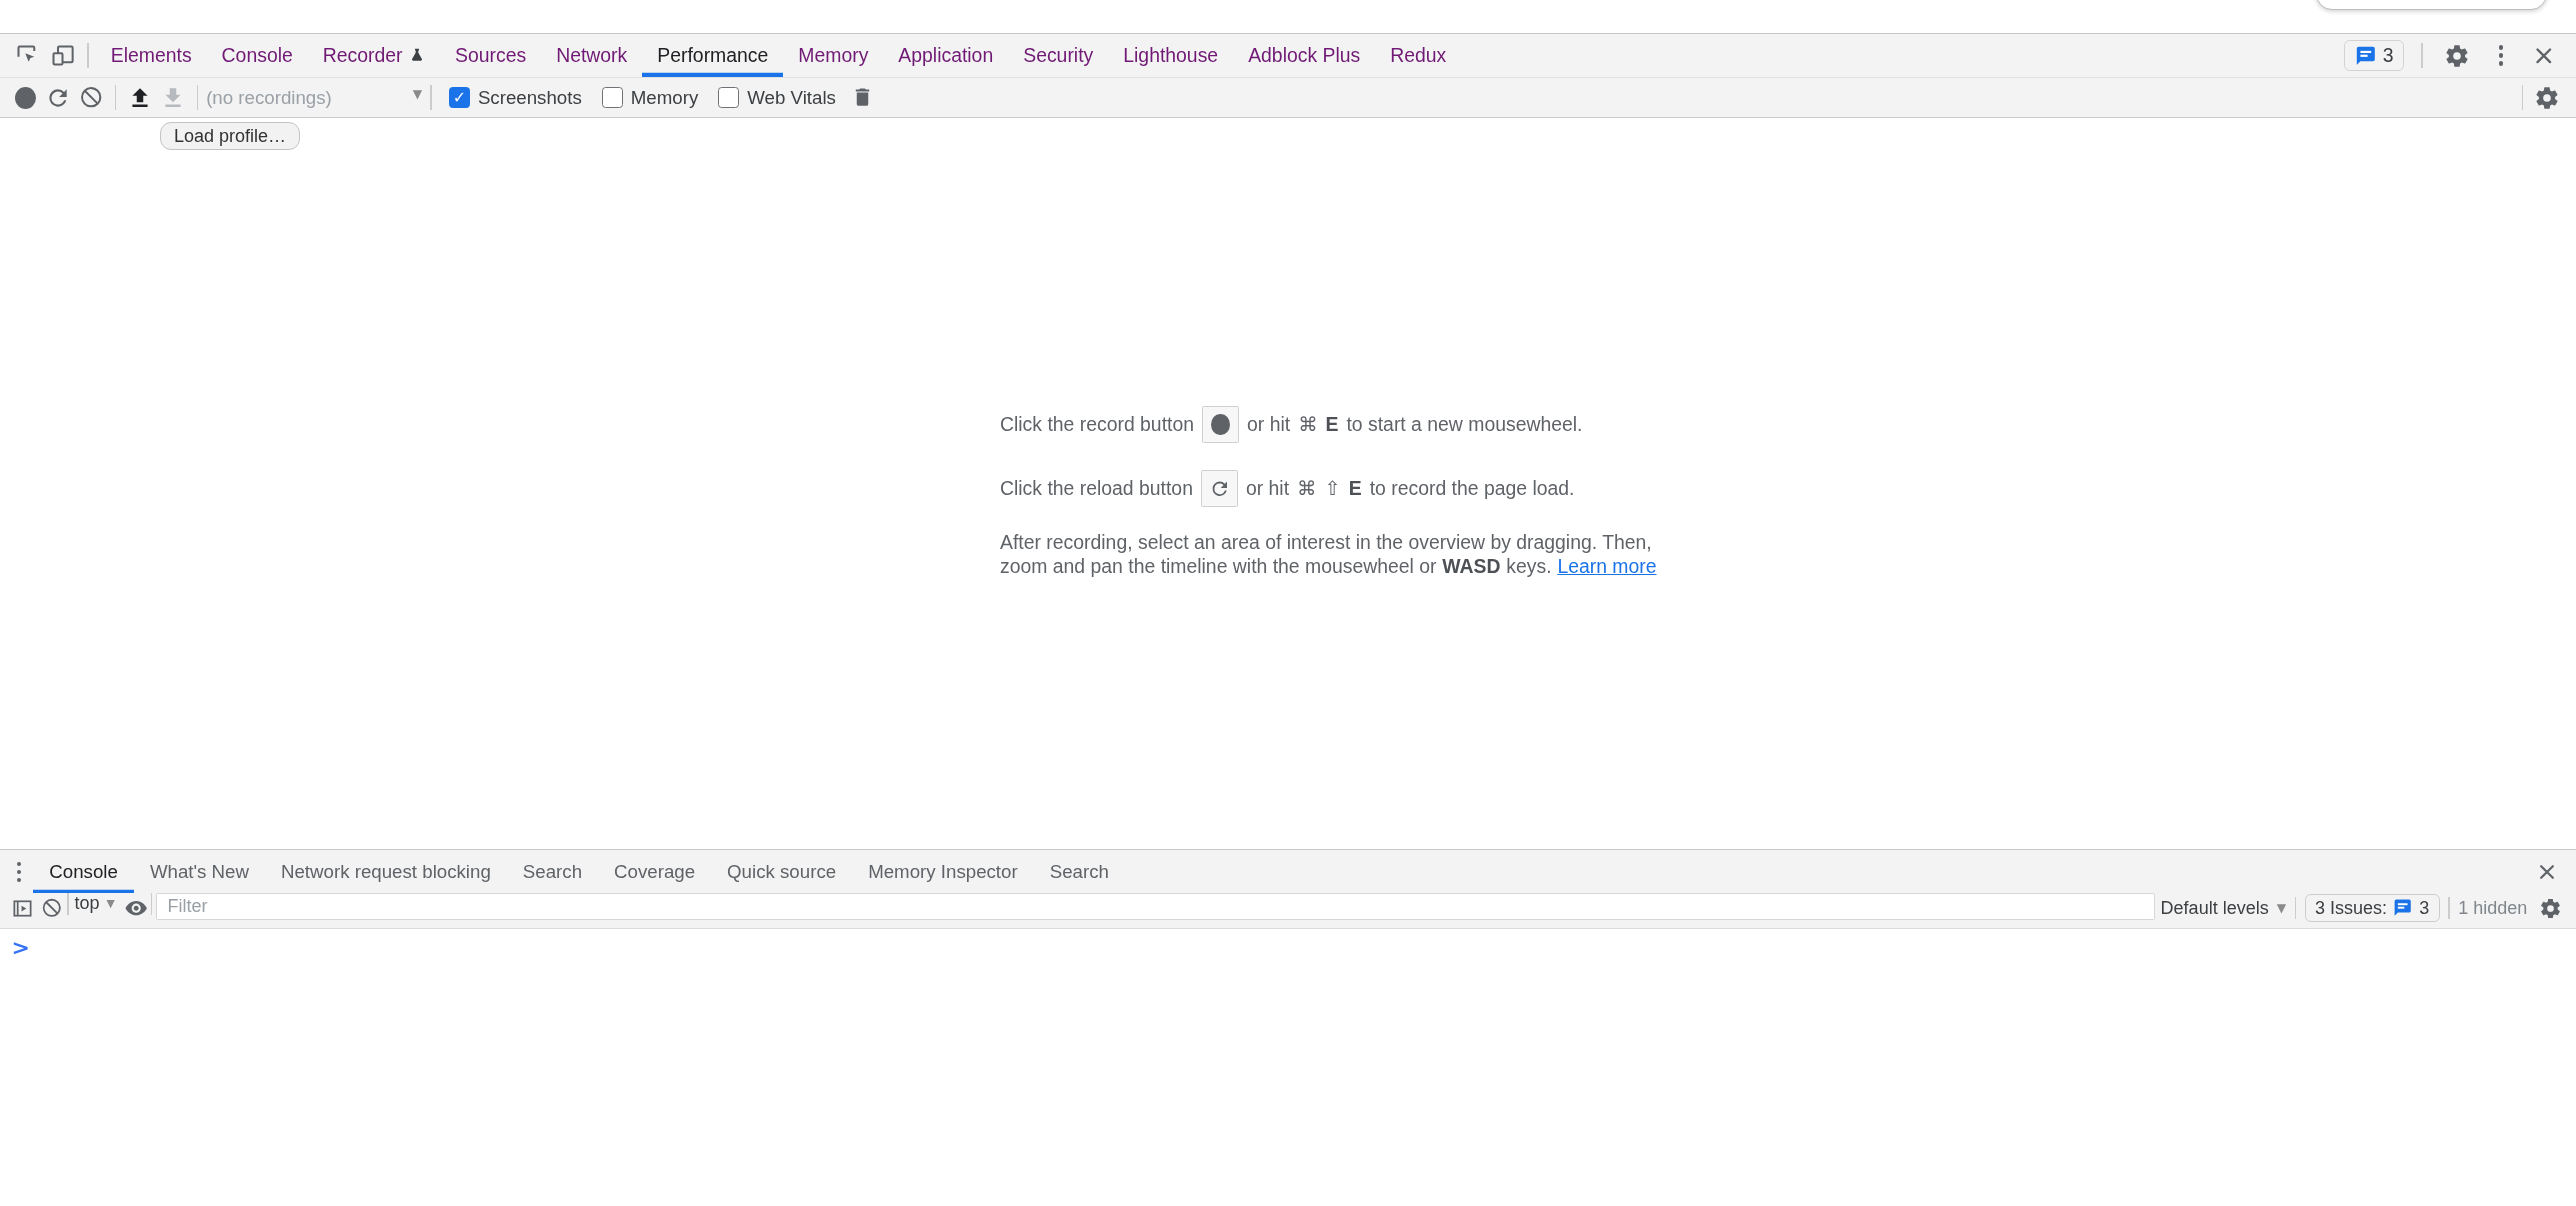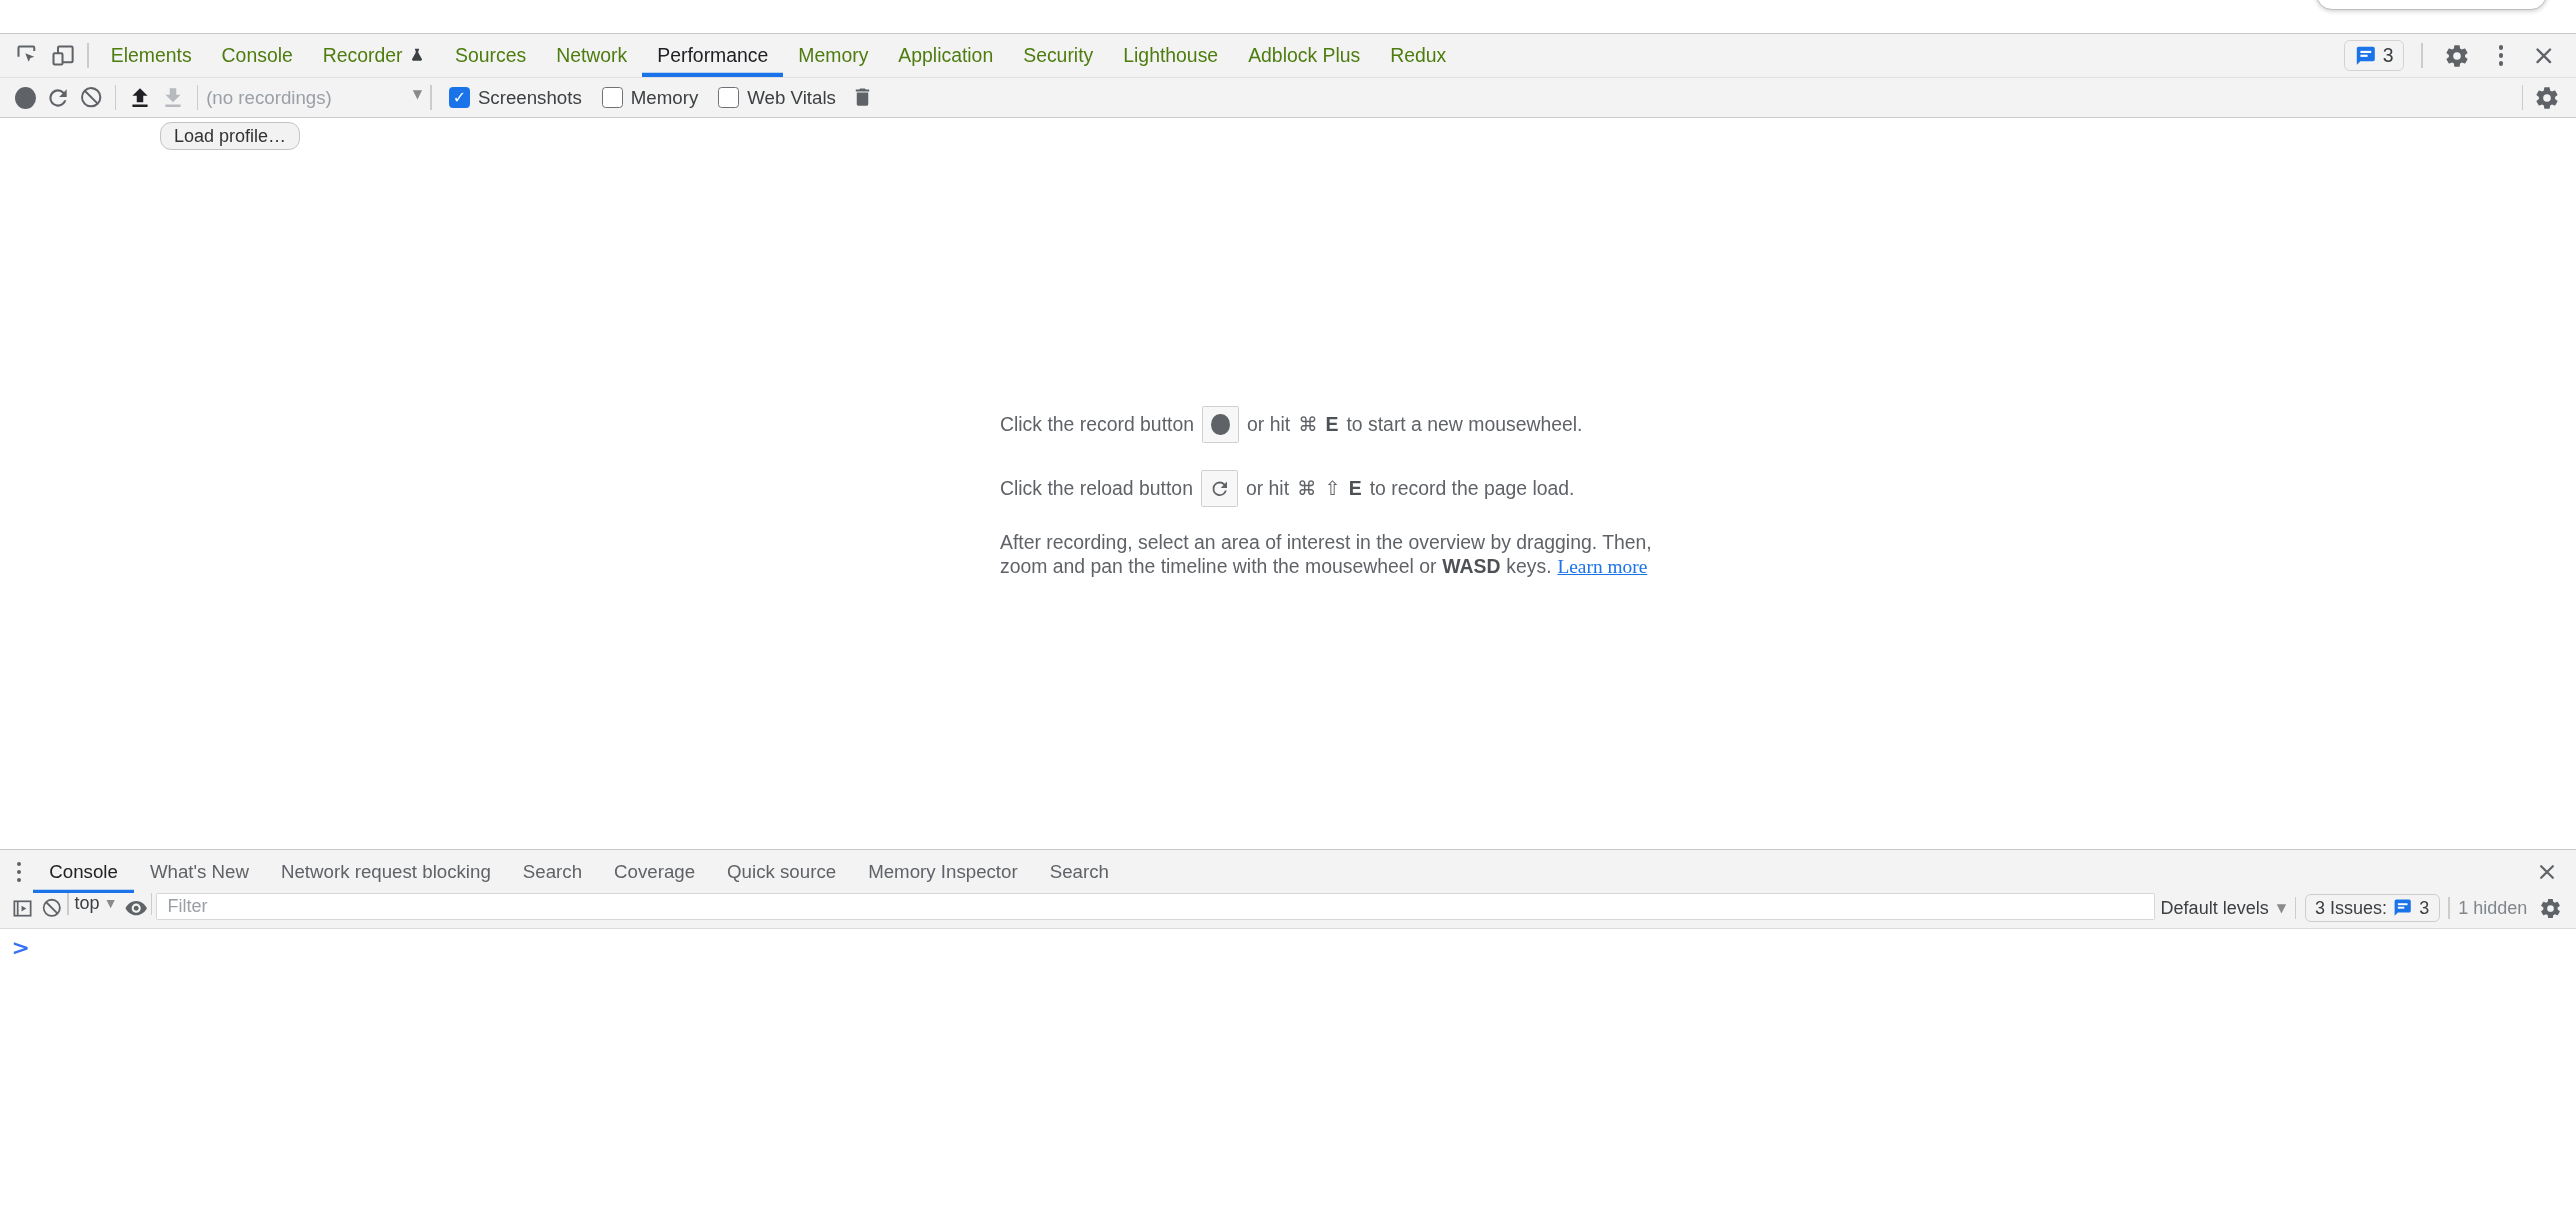--- a/index.html
+++ b/index.html
@@ -12,21 +12,21 @@
   .floating-pill { position:absolute; left:2316px; top:-21.6px; width:231px; height:32px;
     background:#fff; border:0.7px solid #bdbdbd; border-radius:16px; box-shadow:0 1.4px 4.3px rgba(0,0,0,0.18); }
 
   
   .tabbar { position:absolute; top:33px; left:0; width:100%; height:45px; background:#f3f3f3;
     border-top:1.4px solid #c6c6c6; border-bottom:0.7px solid #e0e0e0;
     display:flex; align-items:center; padding:0 10px; }
   .tb-icon-btn { width:35px; height:35px; display:flex; align-items:center; justify-content:center; color:#5f6368; flex:none; }
   .vdiv { width:1.4px; height:24.4px; background:#ccc; margin:0 7.2px; flex:none; }
   .tabs { display:flex; height:100%; align-items:stretch; }
-  .tab { display:flex; align-items:center; gap:6.5px; padding:0 15px; font-size:19.4px; color:#4d7c0f; height:100%; white-space:nowrap; }
+  .tab { display:flex; align-items:center; gap:6.5px; padding:0 15px; font-size:19.4px; color:#701a75; height:100%; white-space:nowrap; }
   .tab.selected { color:#202124; box-shadow:inset 0 -4.3px 0 #1a73e8; }
   .beaker { color:#3c4043; }
   .tabbar-right { margin-left:auto; display:flex; align-items:center; gap:10px; padding-right:4.3px; }
   .issues-pill { display:flex; align-items:center; gap:6.5px; border:1.4px solid #d2d2d2; border-radius:5.8px; padding:2.9px 9.3px; font-size:19.4px; color:#3c4043; }
   .dots-menu { display:flex; flex-direction:column; gap:3.6px; align-items:center; width:32px; }
   .dots-menu i { width:4.3px; height:4.3px; border-radius:50%; background:#5f6368; }
 
   
   .toolbar2 { position:absolute; top:78px; left:0; width:100%; height:40px; background:#f3f3f3;
     border-bottom:1.4px solid #ccc; display:flex; align-items:center; padding:0 8.6px; }
@@ -49,21 +49,21 @@
   .main { position:absolute; top:120px; left:0; width:100%; height:729px; background:#fff;margin-left:36px; }
   .instructions { position:absolute; left:964px; top:286px; width:661px; color:#5f6368; font-size:19.4px; }
   .instr-row { display:flex; align-items:center; gap:8px; height:37px; margin-bottom:27px; white-space:nowrap; }
   .icon-box { width:37px; height:37px; border:1.4px solid #d0d0d0; background:#f7f7f7; border-radius:1.4px;
     display:flex; align-items:center; justify-content:center; color:#5f6368; flex:none; }
   .icon-box .record-dot { width:18.7px; height:21.6px; }
   .kbd { font-family:"DejaVu Sans", sans-serif; }
   .bold { font-weight:bold; color:#4d5156; }
   .tips { line-height:24.4px; margin-top:-4.3px; }
   .tips-line2 { display:flex; gap:5.8px; align-items:baseline; white-space:nowrap; }
-  .link { color:#1a73e8; text-decoration:underline;font-family:Liberation Serif, serif; }
+  .link { color:#1a73e8; text-decoration:underline; }
 
   
   .drawer-tabbar { position:absolute; top:849px; left:0; width:100%; height:45px; background:#f3f3f3;
     border-top:1.4px solid #c9c9c9; display:flex; align-items:stretch; padding:0 4.3px; }
   .drawer-tabbar .dots-menu { align-self:center; width:29px; }
   .dtab { display:flex; align-items:center; padding:0 16px; font-size:18.7px; color:#5f6368; white-space:nowrap; }
   .dtab.selected { color:#202124; box-shadow:inset 0 -4.3px 0 #1a73e8; }
   .drawer-right { margin-left:auto; display:flex; align-items:center; padding-right:7.2px; }
 
   

